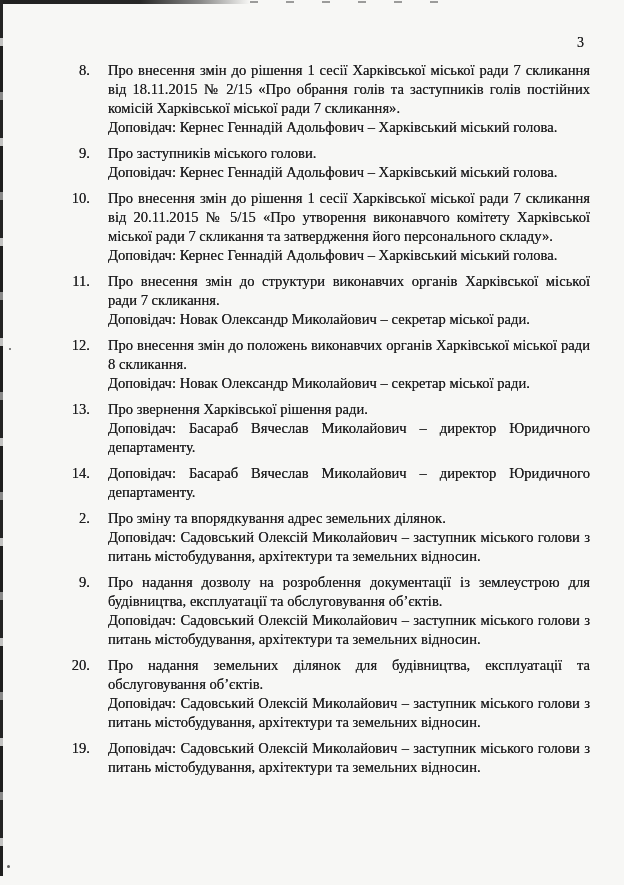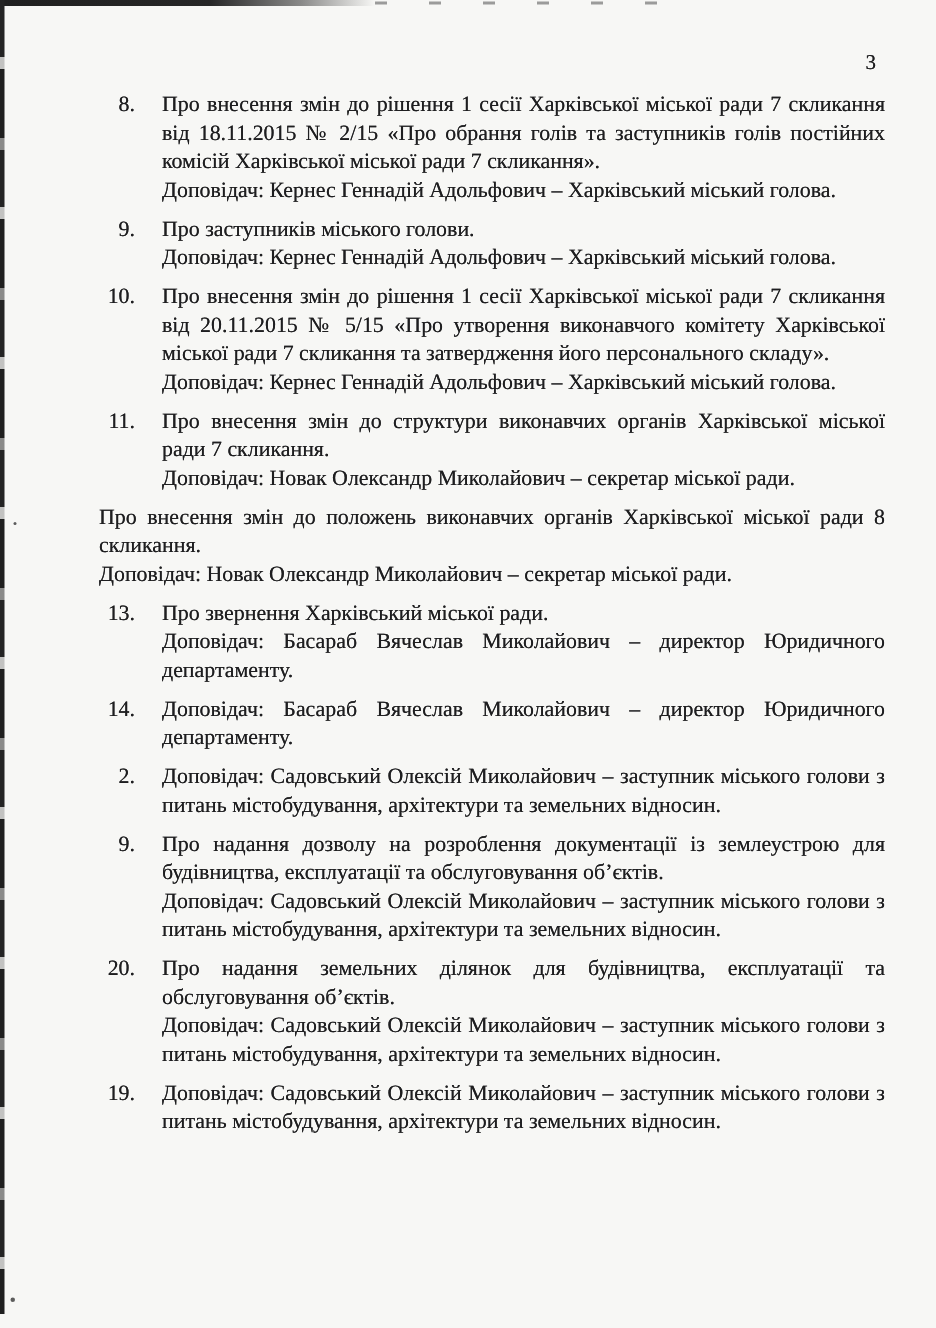--- a/index.html
+++ b/index.html
@@ -110,44 +110,46 @@
 
   <div class="item">
     <div class="num">11.</div>
     <div class="body">
       <p class="title">Про внесення змін до структури виконавчих органів Харківської міської ради 7 скликання.</p>
       <p class="speaker">Доповідач: Новак Олександр Миколайович – секретар міської ради.</p>
     </div>
   </div>
 
   <div class="item">
+    <div class="num">12.</div>
     <div class="body">
       <p class="title">Про внесення змін до положень виконавчих органів Харківської міської ради 8 скликання.</p>
       <p class="speaker">Доповідач: Новак Олександр Миколайович – секретар міської ради.</p>
     </div>
   </div>
 
   <div class="item">
     <div class="num">13.</div>
     <div class="body">
-      <p class="title">Про звернення Харківський міської ради.</p>
+      <p class="title">Про звернення Харківської рішення ради.</p>
       <p class="speaker">Доповідач: Басараб Вячеслав Миколайович – директор Юридичного департаменту.</p>
     </div>
   </div>
 
   <div class="item">
     <div class="num">14.</div>
     <div class="body">
       <p class="speaker">Доповідач: Басараб Вячеслав Миколайович – директор Юридичного департаменту.</p>
     </div>
   </div>
 
   <div class="item">
     <div class="num">2.</div>
     <div class="body">
+      <p class="title">Про зміну та впорядкування адрес земельних ділянок.</p>
       <p class="speaker">Доповідач: Садовський Олексій Миколайович – заступник міського голови з питань містобудування, архітектури та земельних відносин.</p>
     </div>
   </div>
 
   <div class="item">
     <div class="num">9.</div>
     <div class="body">
       <p class="title">Про надання дозволу на розроблення документації із землеустрою для будівництва, експлуатації та обслуговування об’єктів.</p>
       <p class="speaker">Доповідач: Садовський Олексій Миколайович – заступник міського голови з питань містобудування, архітектури та земельних відносин.</p>
     </div>

